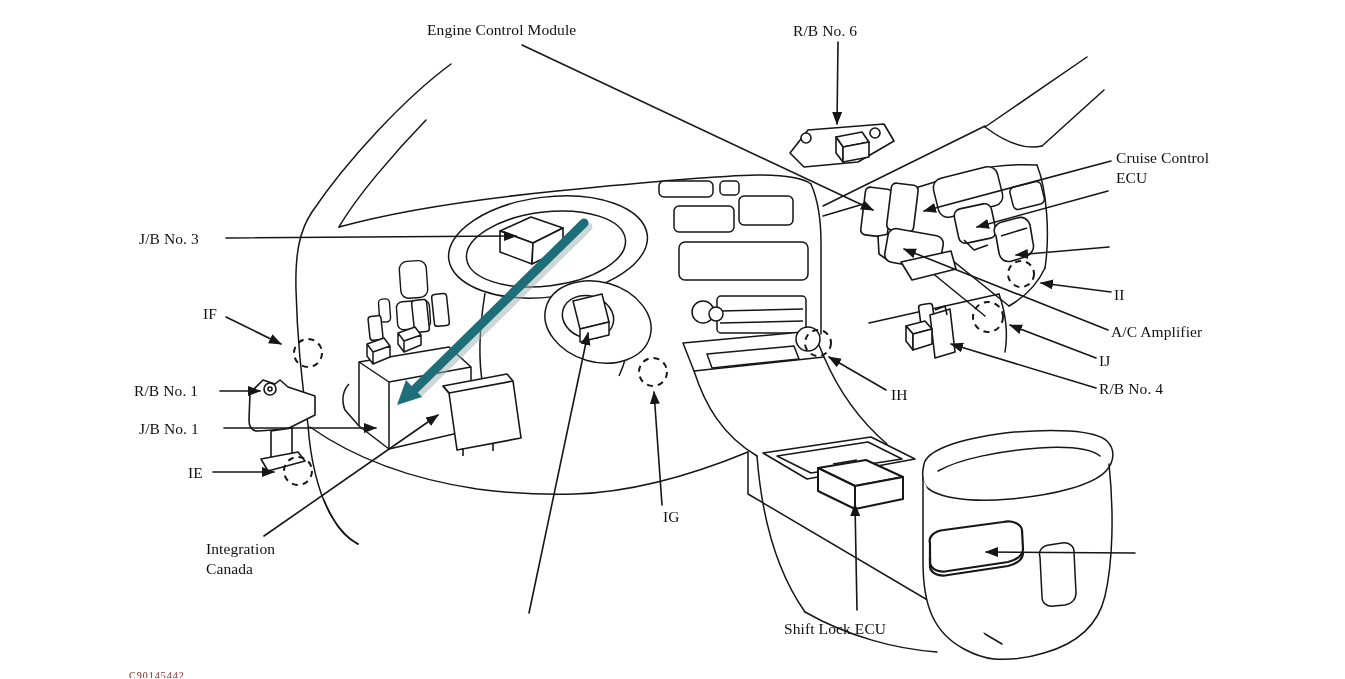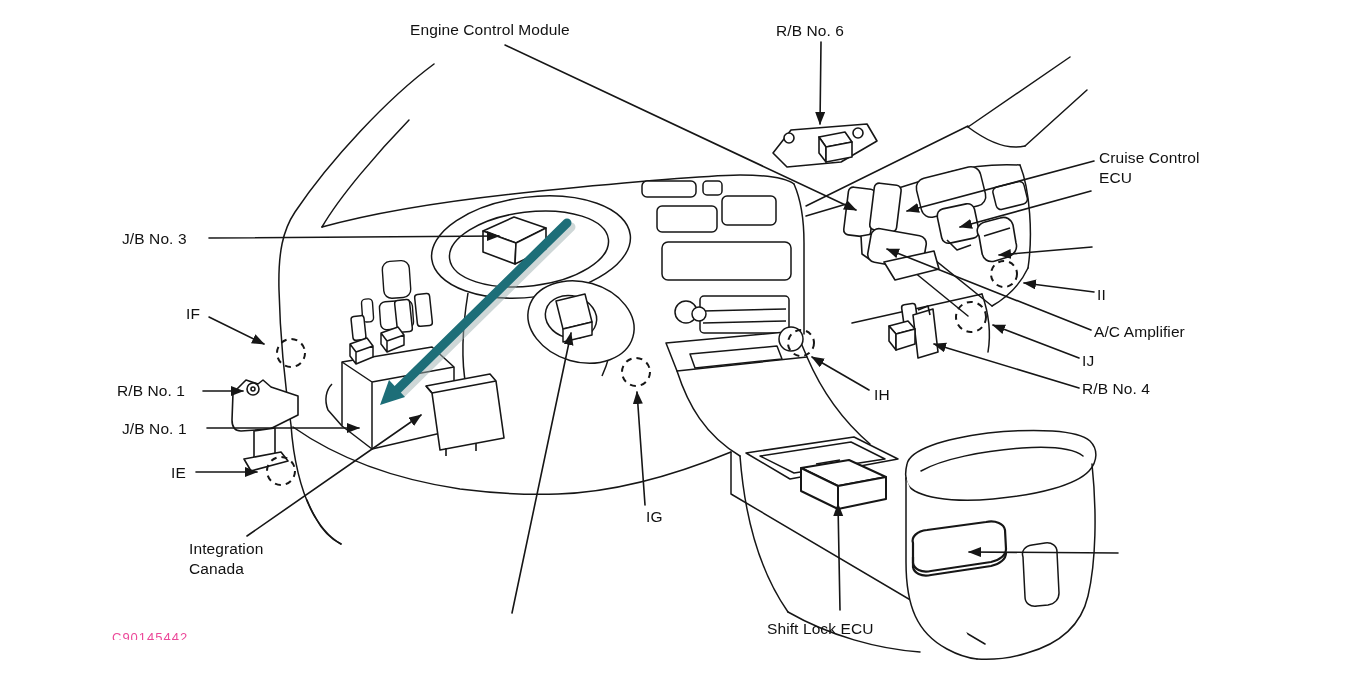--- a/index.html
+++ b/index.html
@@ -1,27 +1,27 @@
 <!DOCTYPE html>
 <html><head>
 <meta charset="utf-8">
 <style>
   html,body{margin:0;padding:0;background:#fff;}
   #stage{
     position:relative;width:1210px;height:679px;background:#ffffff;
-    overflow:hidden;font-family:Liberation Sans, sans-serif;
+    overflow:hidden;font-family:Liberation Serif, serif;margin-left:17px;
   }
   #art{position:absolute;left:0;top:0;}
   .lbl{
     position:absolute;color:#111;font-size:15.5px;line-height:1.32;
     white-space:pre-line;letter-spacing:.1px;
   }
   .code{
-    position:absolute;left:112px;top:631px;height:9px;overflow:hidden;
-    font-size:13px;line-height:13px;color:#ec4899;letter-spacing:1px;
+    position:absolute;left:112px;top:669px;height:9px;overflow:hidden;
+    font-size:10px;line-height:13px;color:#7f1d1d;letter-spacing:1px;
   }
 </style>
 </head>
 <body>
 
 <div id="stage">
 
 <svg id="art" width="1345" height="679" viewBox="0 0 1345 679">
   <defs>
     <marker id="arr" markerWidth="14" markerHeight="11" refX="12" refY="5" orient="auto" markerUnits="userSpaceOnUse">

